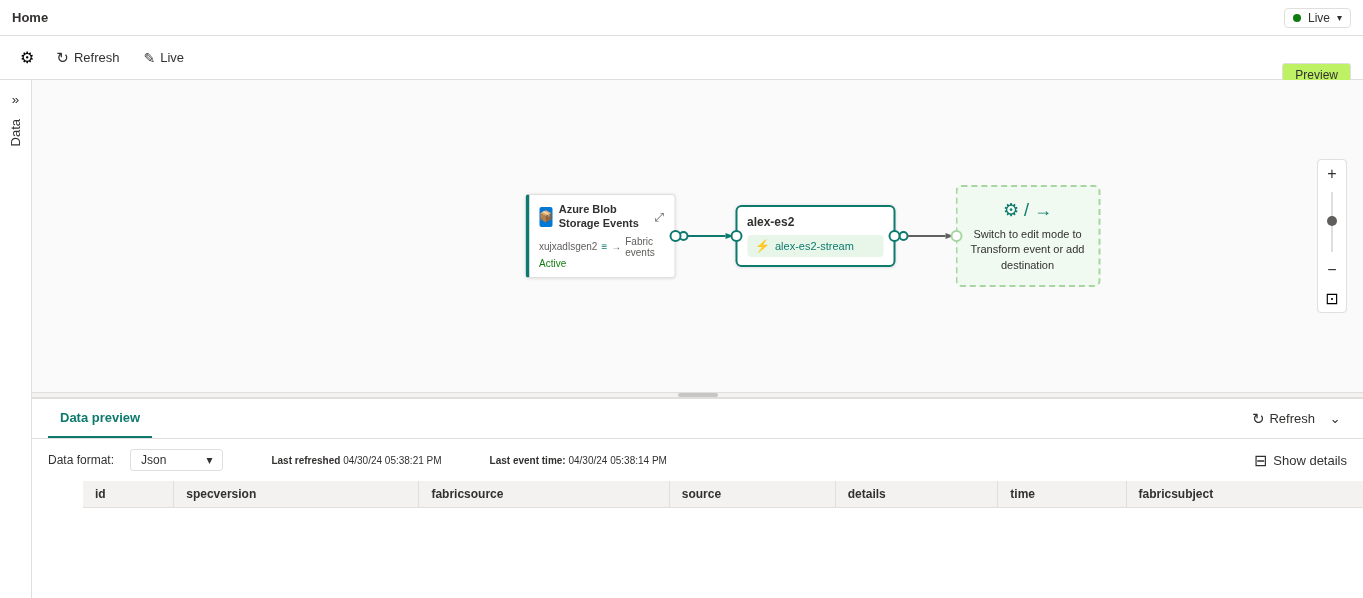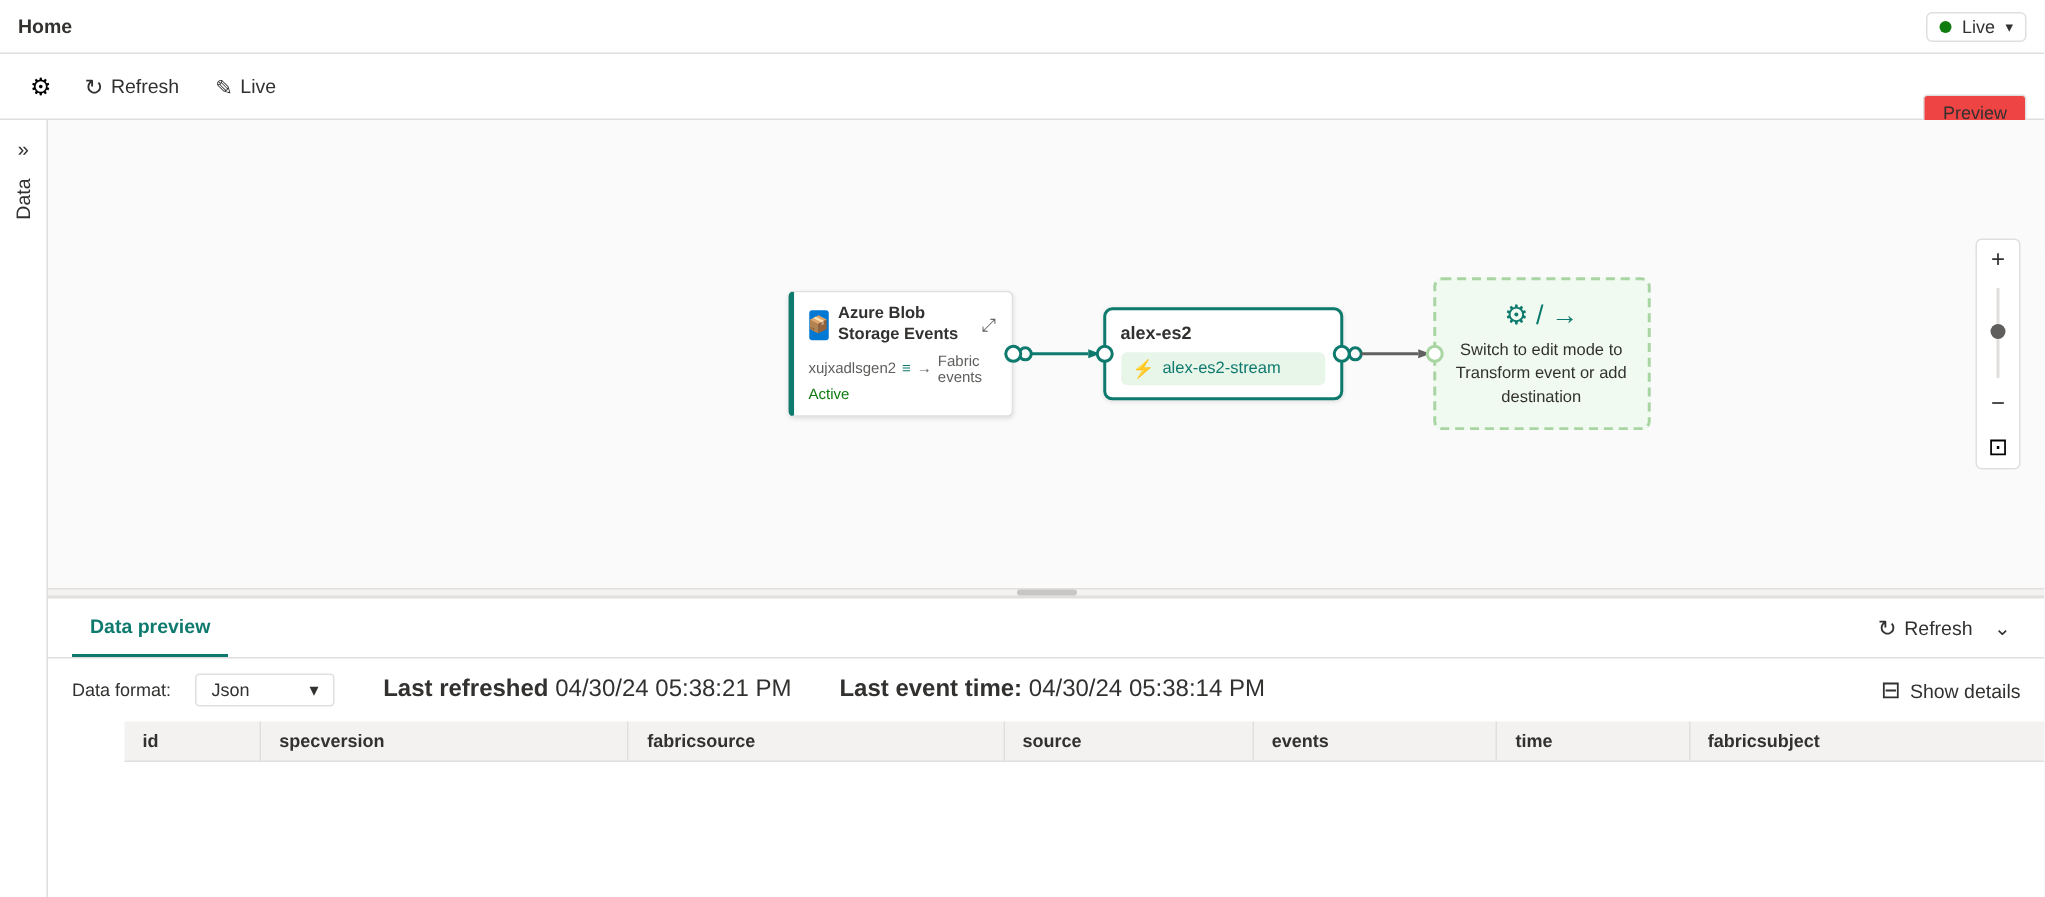--- a/index.html
+++ b/index.html
@@ -40,21 +40,21 @@
       padding: 5px 10px; border: none; background: transparent;
       cursor: pointer; border-radius: 3px; font-size: 13px; color: #323130;
     }
     .settings-icon-btn {
       padding: 5px 8px; border: none; background: transparent; cursor: pointer; border-radius: 3px;
     }
 
     .preview-btn {
       margin-left: auto;
       padding: 4px 12px;
-      background: #ef4444;
+      background: #bef264;
       border: 1px solid #e1dfdd;
       border-radius: 3px;
       cursor: pointer;
       font-size: 12px;
       color: #323130;
       margin-top: 35px;
     }
 
     
     .main-area {
@@ -297,21 +297,21 @@
     .format-select {
       display: flex; align-items: center;
       border: 1px solid #e1dfdd;
       border-radius: 3px;
       padding: 3px 10px;
       font-size: 12px;
       background: #fff;
       cursor: pointer;
       gap: 40px;
     }
-    .last-refresh-info { font-size: 16px; color: #323130; margin-left: 16px; }
+    .last-refresh-info { font-size: 10px; color: #323130; margin-left: 32px; }
     .last-refresh-info span { font-weight: 400; }
     .show-details-btn {
       margin-left: auto;
       display: flex; align-items: center; gap: 6px;
       cursor: pointer; font-size: 13px; color: #323130;
       border: none; background: transparent;
     }
 
     
     .data-table {
@@ -495,21 +495,21 @@
           </button>
         </div>
 
         <table class="data-table">
           <thead>
             <tr>
             <th>id</th>
                 <th>specversion</th>
                 <th>fabricsource</th>
                 <th>source</th>
-                <th>events</th>
+                <th>details</th>
                 <th>time</th>
                 <th>fabricsubject</th>
               </tr>
           </thead>
         </table>
       </div>
     </div>
 
   </div>
 </div>

